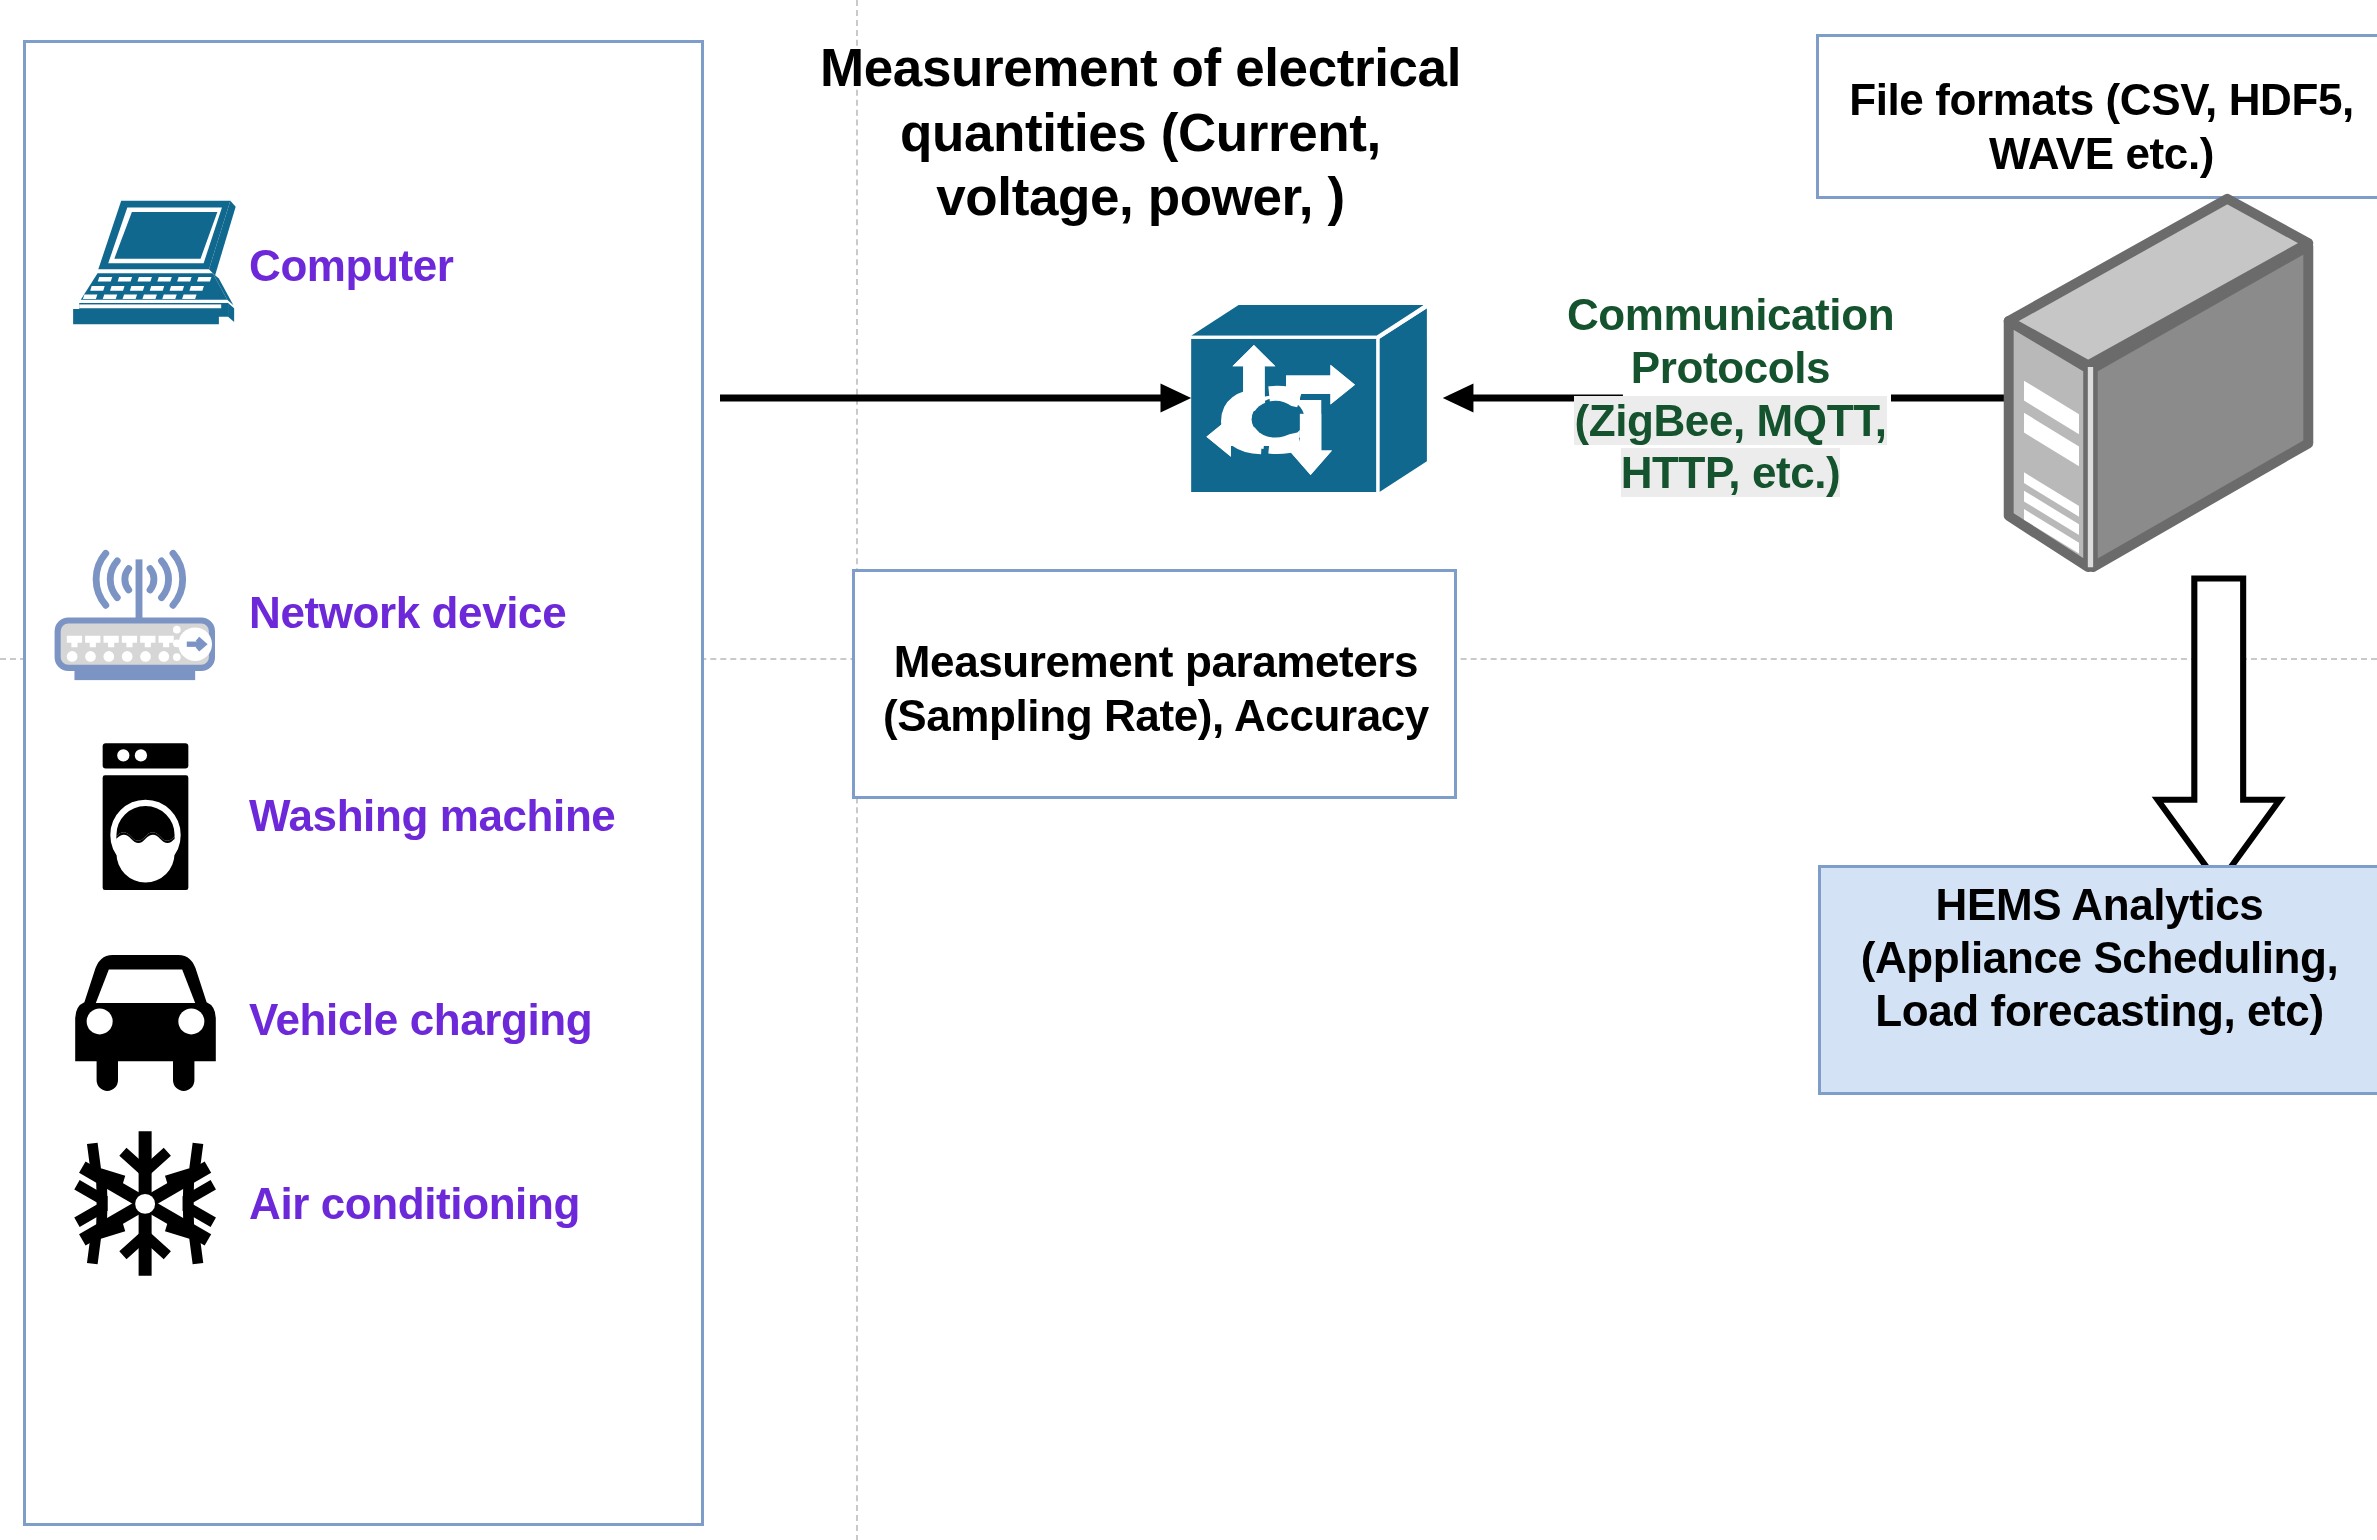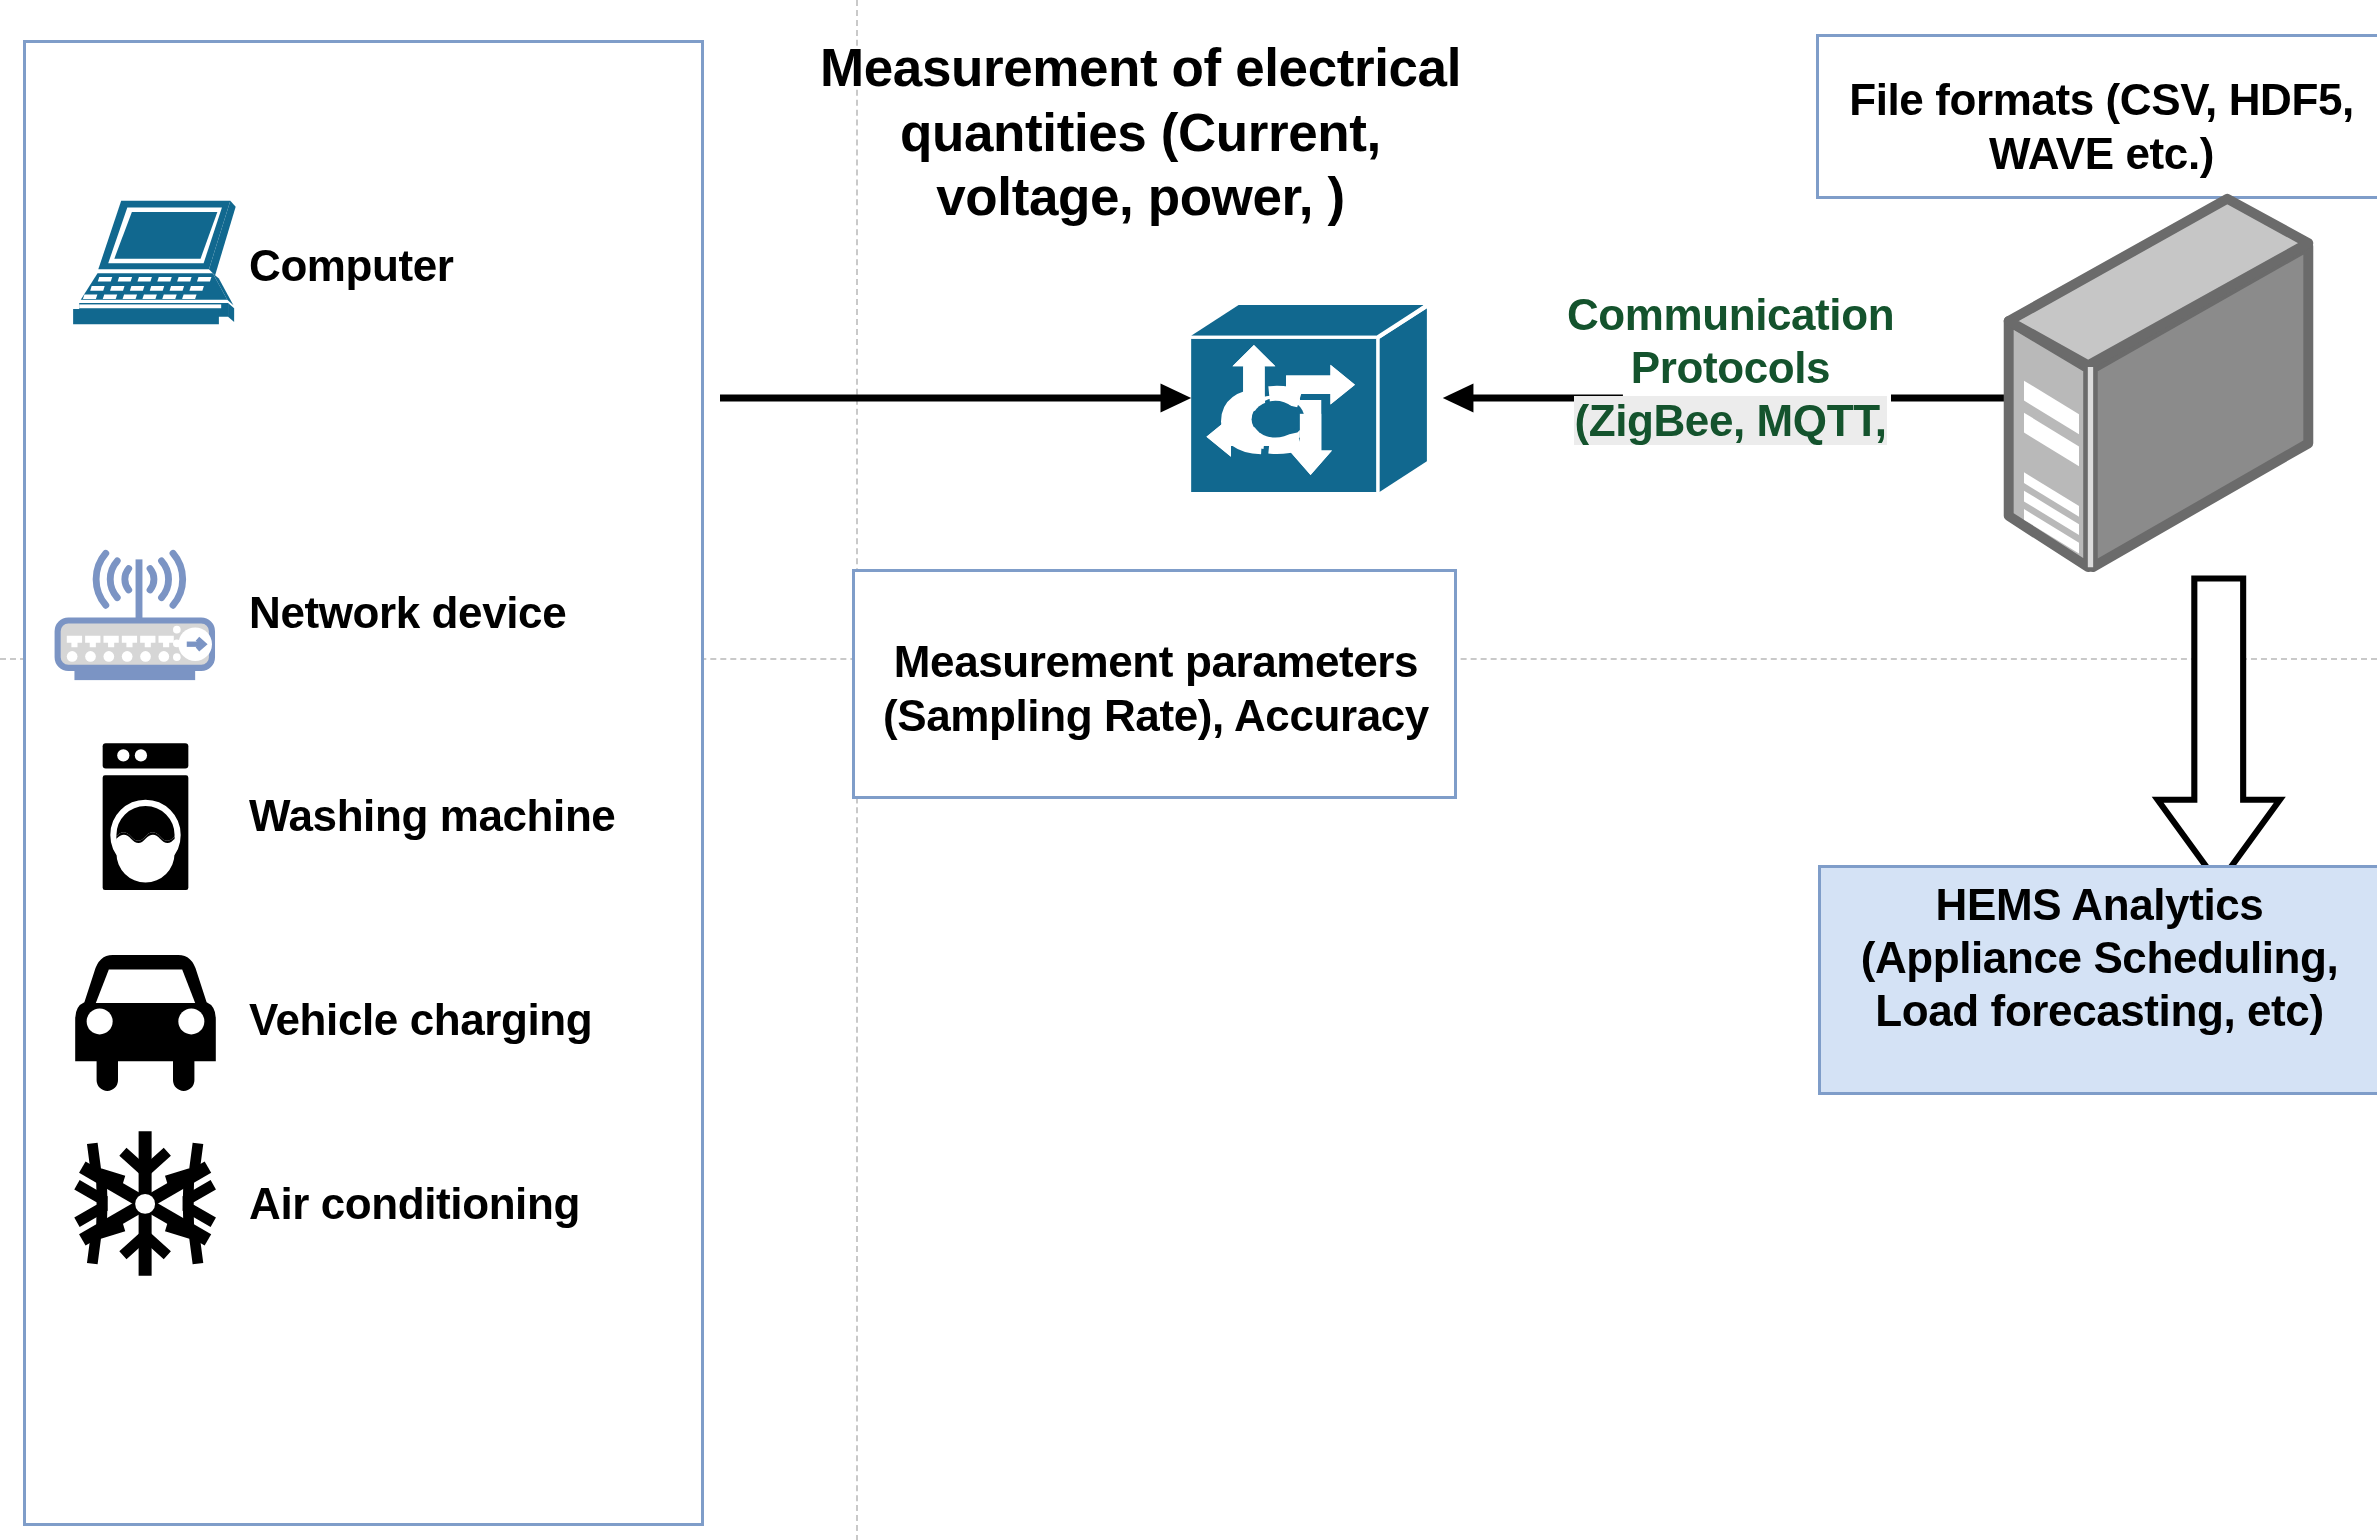--- a/index.html
+++ b/index.html
@@ -43,21 +43,21 @@
   }
   .appl-icon{
     width:207px;
     display:flex;
     align-items:center;
     justify-content:center;
     flex:0 0 auto;
   }
   .appl-label{
     font-weight:bold;
-    color:#000000;
+    color:#6d28d9;
     font-size:44px;
     letter-spacing:-0.4px;
     white-space:nowrap;
   }
   .hl{background:#ececec;}
   svg{display:block;overflow:visible;}
 </style>
 </head>
 <body>
 
@@ -276,20 +276,21 @@
     <svg width="188" height="46" viewBox="0 0 245 60">
       <line x1="245" y1="30" x2="40" y2="30" stroke="#000000" stroke-width="9"></line>
       <polygon points="10,30 50,11 50,49" fill="#000000"></polygon>
     </svg>
   </div>
 
   <div style="position:absolute;left:1562px;top:289px;width:337px;text-align:center;font-size:44px;font-weight:bold;line-height:1.2;color:#14532d;letter-spacing:-0.4px;">
     <div>Communication</div>
     <div>Protocols</div>
     <div><span class="hl">(ZigBee, MQTT,</span></div>
+    <div><span class="hl">HTTP, etc.)</span></div>
   </div>
 
   <div style="position:absolute;left:1891px;top:375px;width:153px;height:46px;">
     <svg width="153" height="46" viewBox="0 0 200 60">
       <line x1="0" y1="30" x2="165" y2="30" stroke="#000000" stroke-width="9"></line>
       <polygon points="195,30 155,11 155,49" fill="#000000"></polygon>
     </svg>
   </div>
 
   <div class="box" style="left:852px;top:569px;width:605px;height:230px;"></div>

